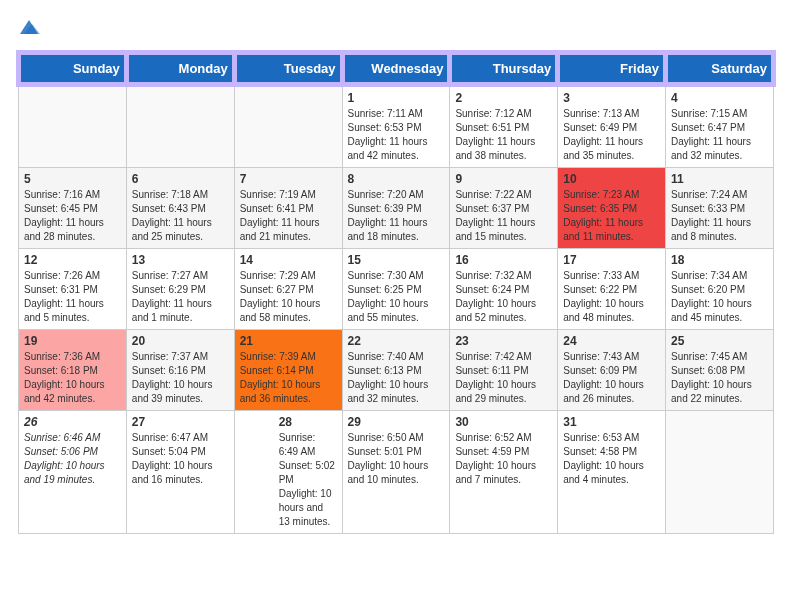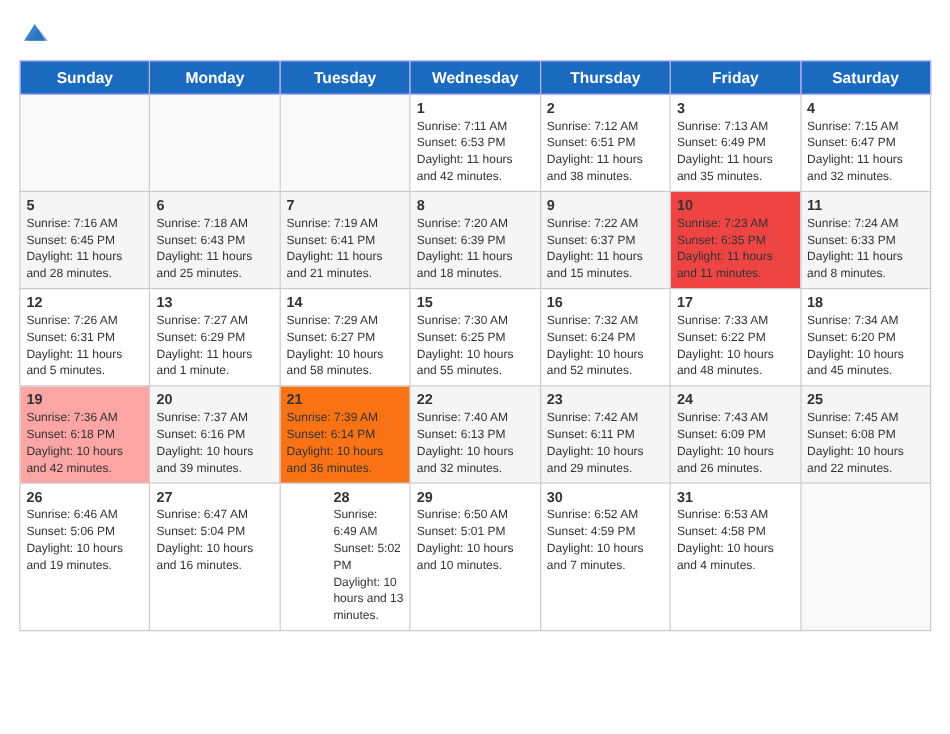--- a/index.html
+++ b/index.html
@@ -52,22 +52,22 @@
       width: 100%;
       border-collapse: collapse;
       border: 1px solid #ccc;
     }
     .calendar th {
       background: #1a6bbf;
       color: #fff;
       font-size: 13px;
       font-weight: bold;
       padding: 6px 4px;
-      text-align: center;
-      border: 1px solid #c4b5fd;
+      text-align: right;
+      border: 5px solid #c4b5fd;
     }
     .calendar td {
       width: calc(100% / 7);
       vertical-align: top;
       border: 1px solid #ccc;
       padding: 4px 5px;
       font-size: 10.5px;
       color: #333;
       min-height: 80px;
       background: #fff;
@@ -230,21 +230,21 @@
         <td style="background: rgb(245, 245, 245);">
           <span class="day-number">24</span>
           <div class="day-info">Sunrise: 7:43 AM<br>Sunset: 6:09 PM<br>Daylight: 10 hours and 26 minutes.</div>
         </td>
         <td style="background: rgb(245, 245, 245);">
           <span class="day-number">25</span>
           <div class="day-info">Sunrise: 7:45 AM<br>Sunset: 6:08 PM<br>Daylight: 10 hours and 22 minutes.</div>
         </td>
       </tr>
       <tr>
-        <td style="background: rgb(255, 255, 255);">
+        <td style="background: rgb(255, 255, 255); font-style: italic;">
           <span class="day-number">26</span>
           <div class="day-info">Sunrise: 6:46 AM<br>Sunset: 5:06 PM<br>Daylight: 10 hours and 19 minutes.</div>
         </td>
         <td style="background: rgb(255, 255, 255);">
           <span class="day-number">27</span>
           <div class="day-info">Sunrise: 6:47 AM<br>Sunset: 5:04 PM<br>Daylight: 10 hours and 16 minutes.</div>
         </td>
         <td style="background: rgb(255, 255, 255); padding-left: 44px;">
           <span class="day-number">28</span>
           <div class="day-info">Sunrise: 6:49 AM<br>Sunset: 5:02 PM<br>Daylight: 10 hours and 13 minutes.</div>

